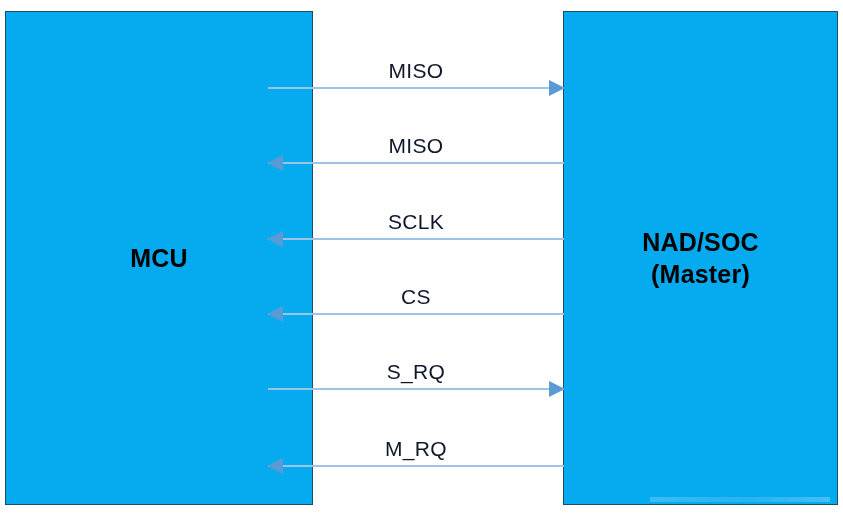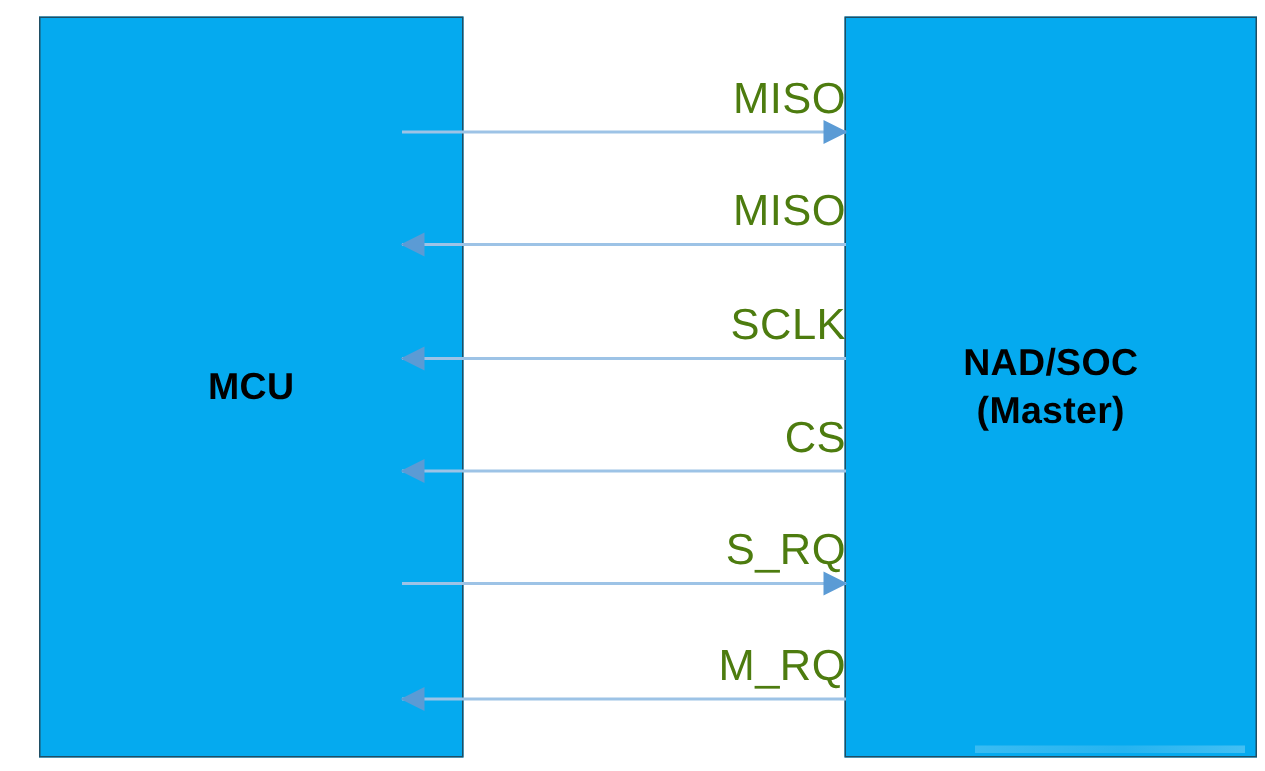--- a/index.html
+++ b/index.html
@@ -29,23 +29,22 @@
     color: #000000;
     font-weight: bold;
     font-size: 25px;
     line-height: 1.28;
     letter-spacing: 0.2px;
     user-select: none;
   }
   #block-mcu {
     left: 5px;
     top: 11px;
-    width: 283px;
+    width: 308px;
     height: 494px;
-    margin-left: 21px;
   }
   #block-nadsoc {
     left: 563px;
     top: 11px;
     width: 275px;
     height: 494px;
   }
   .block-line {
     white-space: nowrap;
   }
@@ -78,23 +77,23 @@
   }
   .signal[data-dir="left"] .sig-head {
     left: -1px;
     border-right: 16px solid #5B9BD5;
   }
   .sig-label {
     position: absolute;
     left: 0;
     width: 100%;
     bottom: 6px;
-    text-align: right;
-    color: #4d7c0f;
-    font-size: 29px;
+    text-align: center;
+    color: #0f172a;
+    font-size: 21px;
     line-height: 1;
     letter-spacing: 0.3px;
     user-select: none;
   }
   #artifact {
     position: absolute;
     left: 650px;
     top: 497px;
     width: 180px;
     height: 5px;

